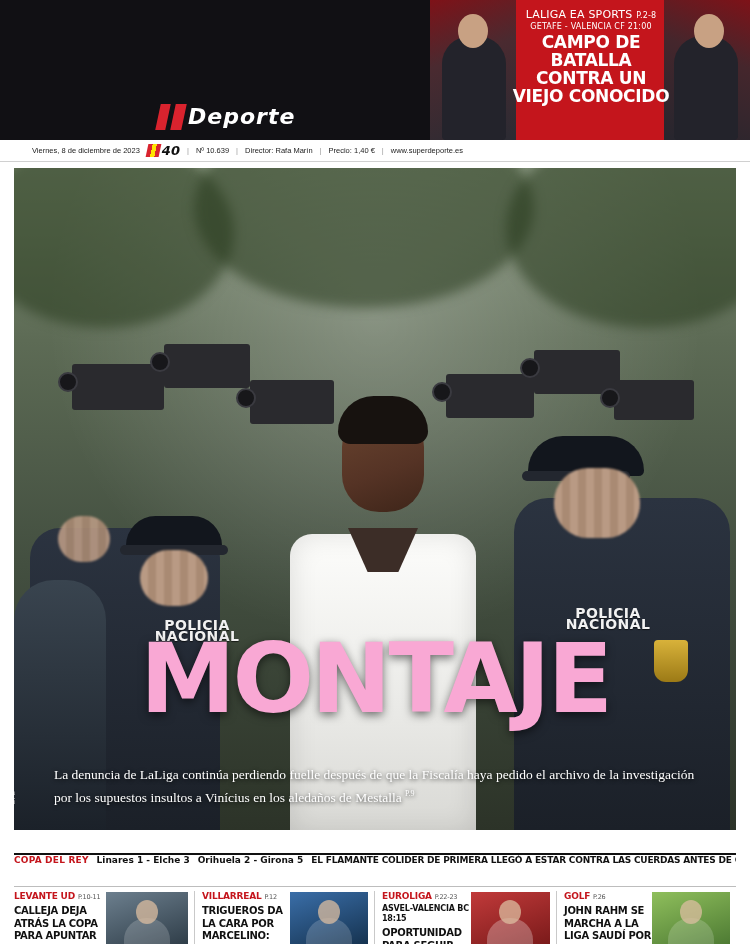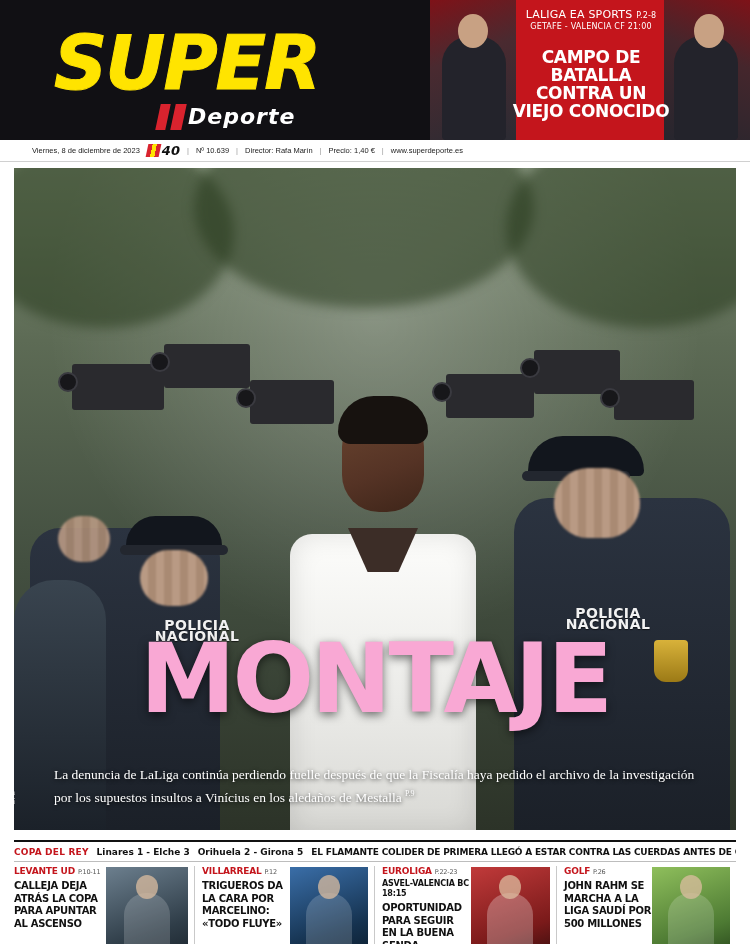--- a/index.html
+++ b/index.html
@@ -131,21 +131,21 @@
     font-size: 8px;
     letter-spacing: 0.2px;
     margin-top: 1px;
   }
   .mh-head-line {
     font-family: "DejaVu Sans", sans-serif;
     font-weight: bold;
     font-size: 17px;
     line-height: 18px;
     letter-spacing: -0.3px;
-    margin-top: 17px;
+    margin-top: 2px;
   }
 
   
   .infobar {
     position: relative;
     width: 750px;
     height: 22px;
     background: #ffffff;
     border-bottom: 1px solid #d0d0d0;
     display: flex;
@@ -345,27 +345,27 @@
     font-size: 6px;
     color: #cfcfcf;
     transform: rotate(-90deg);
     transform-origin: left bottom;
     letter-spacing: 0.5px;
   }
 
   
   .copa-strip {
     position: relative;
-    margin: 10px 14px 0 14px;
+    margin: 23px 14px 0 14px;
     width: 722px;
-    height: 22px;
+    height: 34px;
     border-top: 2px solid #111;
     border-bottom: 1px solid #bdbdbd;
     display: flex;
-    align-items: center;
+    align-items: flex-start;
     gap: 8px;
     font-size: 9px;
     font-family: "DejaVu Sans", sans-serif;
     white-space: nowrap;
     overflow: hidden;
   }
   .copa-strip .lead {
     color: #c4151c;
     font-weight: bold;
     letter-spacing: 0.2px;
@@ -436,21 +436,20 @@
   }
   .t-img.c .fig { background: rgba(255,255,255,0.28); }
 </style>
 </head>
 <body>
 
 <div class="page">
 
   <div class="masthead">
     <div class="masthead-left">
-      <div class="logo-super">SUPER</div>
       <div class="logo-tick"></div>
       <div class="logo-deporte">Deporte</div>
     </div>
     <div class="masthead-right">
       <div class="mh-photo-l">
         <div class="mh-fig"></div>
         <div class="mh-head"></div>
       </div>
       <div class="mh-photo-r">
         <div class="mh-fig"></div>

